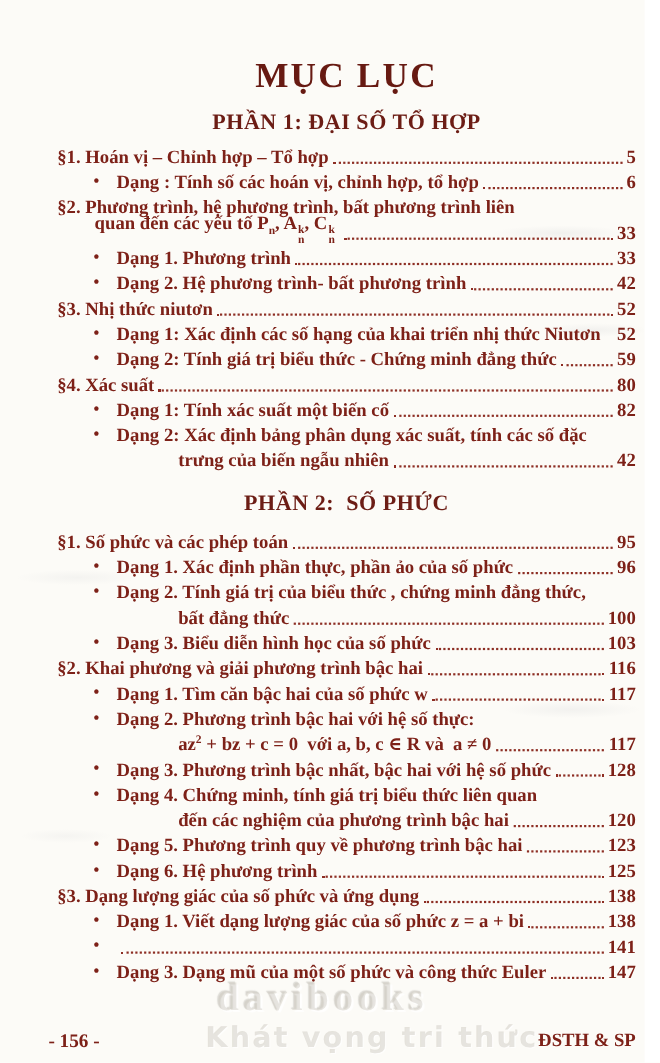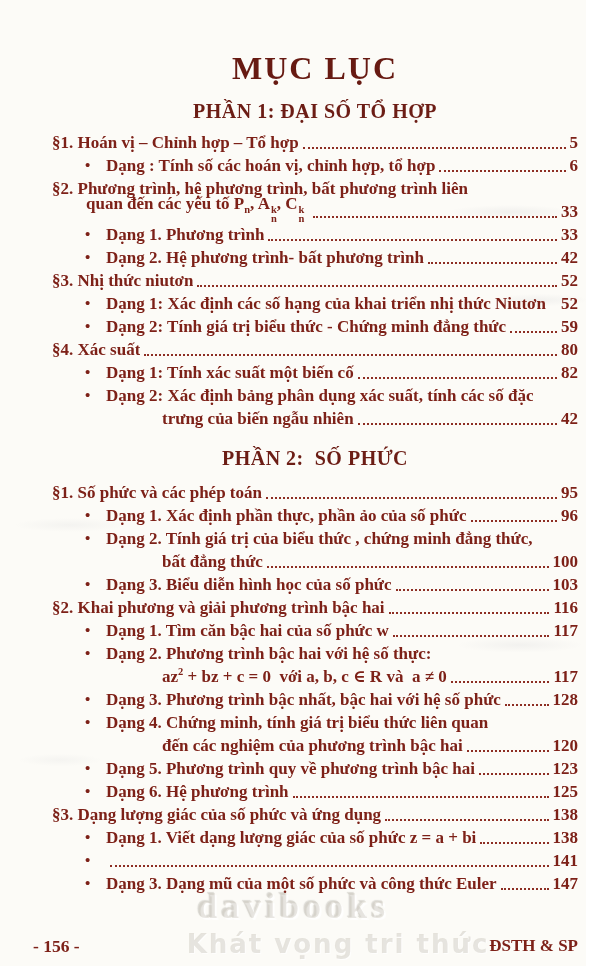--- a/index.html
+++ b/index.html
@@ -56,21 +56,21 @@
     color:rgba(203,198,188,0.42);
     text-shadow:2px 2px 1px rgba(255,255,255,0.85), -1px -1px 1px rgba(150,145,137,0.30);
   }
   .wm-line2 {
     font-family:"DejaVu Sans","Liberation Sans",sans-serif;
     font-size:26px; font-weight:bold; letter-spacing:2px; line-height:28px;
     margin-left:90px; color:rgba(206,201,191,0.50);
     text-shadow:1px 1px 1px rgba(255,255,255,0.85);
   }
   .footer-left {
-    position:absolute; left:33px; top:936px; z-index:1;
+    position:absolute; left:44px; top:936px; z-index:1;
     font-size:17.5px; font-weight:600;
   }
   .footer-right {
     position:absolute; right:8px; top:936px; z-index:1;
     font-size:17px; font-weight:bold;
   }
 </style>
 </head>
 <body>
 

